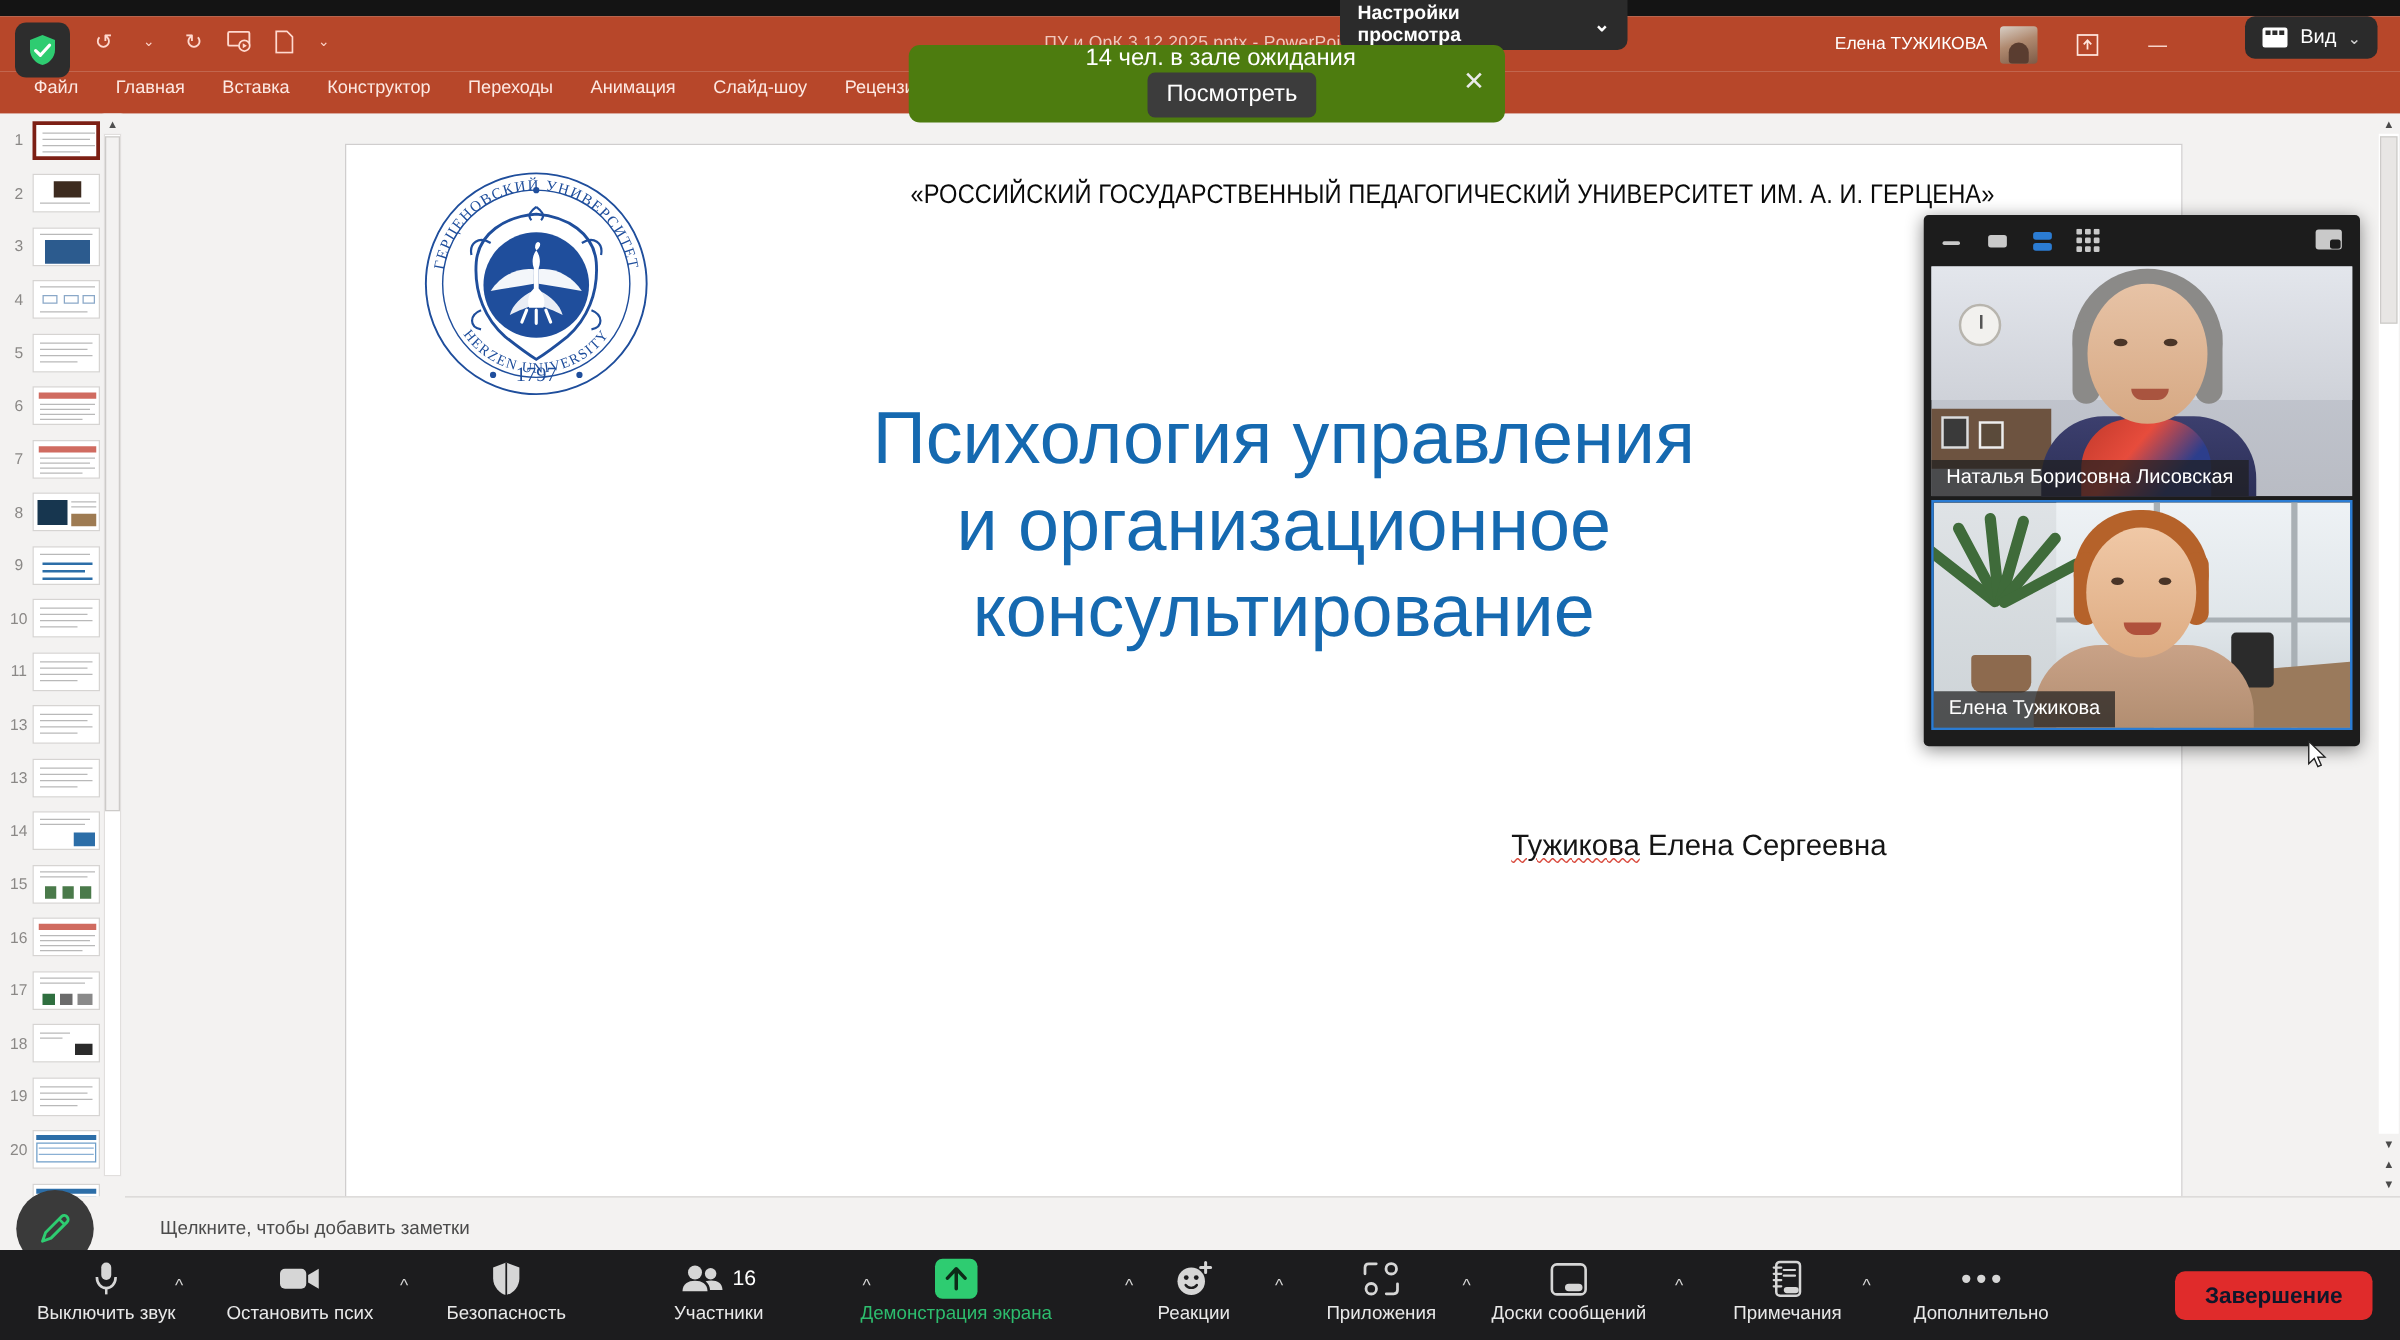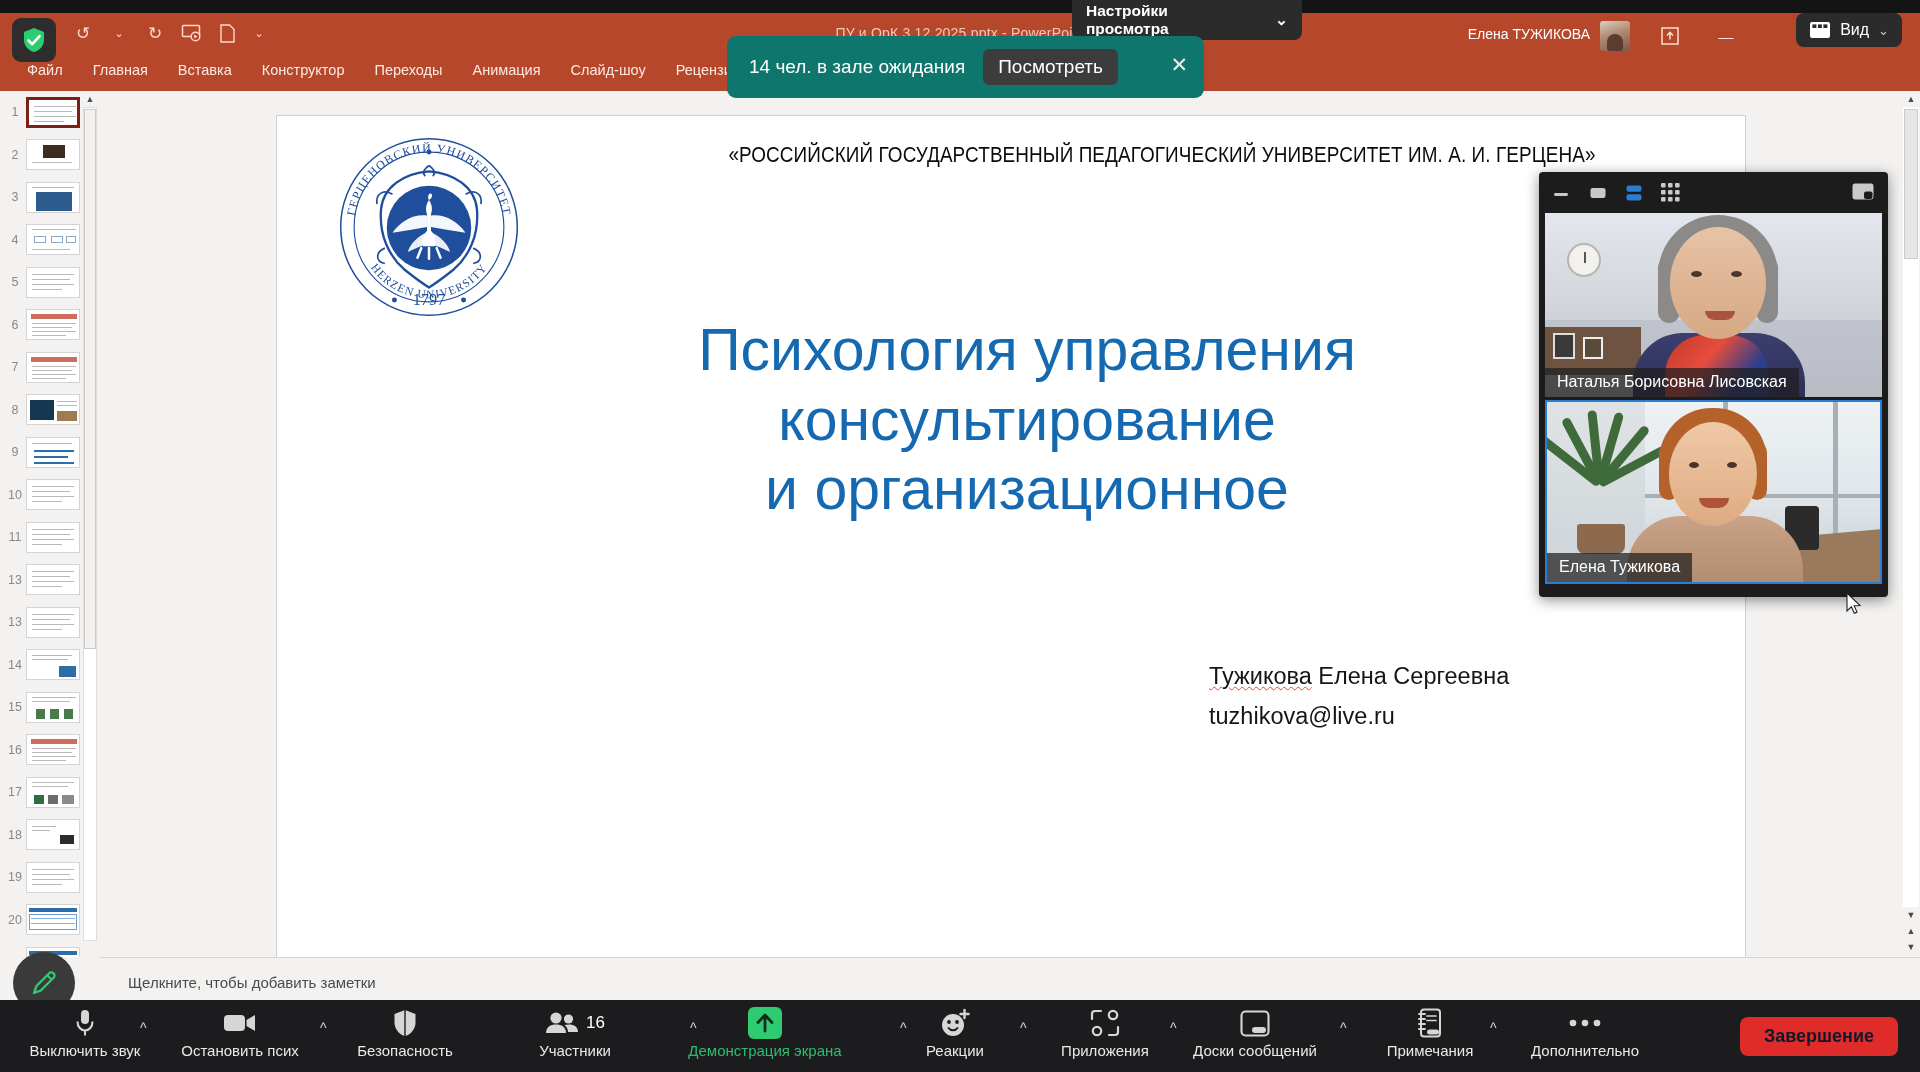--- a/index.html
+++ b/index.html
@@ -189,22 +189,22 @@
   .view-btn {
     position: absolute; right: 18px; top: 13px; height: 34px;
     background: #2b2b2b; border-radius: 8px; z-index: 62;
     display: flex; align-items: center; gap: 9px; padding: 0 13px;
   }
   .view-btn span { color: #fff; font-size: 16px; }
 
   
   .wr-toast {
     position: absolute; left: 727px; top: 36px; width: 477px; height: 62px;
-    background: #0f766e; border-radius: 9px; z-index: 61;
-    display: flex; align-items: center; padding-left: 22px;
+    background: #4d7c0f; border-radius: 9px; z-index: 61;
+    display: flex; align-items: center; padding-left: 22px; flex-direction: column;
   }
   .wr-text { color: #fff; font-size: 19px; }
   .wr-action {
     margin-left: 18px; color: #fff; font-size: 19px;
     background: #3c3c3c; border-radius: 6px; padding: 7px 15px;
   }
   .wr-close {
     position: absolute; right: 16px; top: 17px; color: #eaeaea; font-size: 21px;
   }
 
@@ -619,29 +619,28 @@
               <path d="M97 106 C88 110 80 118 78 126 C86 122 92 120 98 118 Z" fill="#fff" opacity=".9"></path>
               <path d="M103 106 C112 110 120 118 122 126 C114 122 108 120 102 118 Z" fill="#fff" opacity=".9"></path>
               <path d="M92 122 L88 132 M100 122 L100 133 M108 122 L112 132" stroke="#fff" stroke-width="2.6" stroke-linecap="round"></path>
             </svg>
           </div>
 
           <div class="slide-header">«РОССИЙСКИЙ ГОСУДАРСТВЕННЫЙ  ПЕДАГОГИЧЕСКИЙ УНИВЕРСИТЕТ ИМ. А. И. ГЕРЦЕНА»</div>
 
           <div class="slide-title">
             <div>Психология управления</div>
+            <div>и организационное</div>
             <div>консультирование</div>
-            <div>и организационное</div>
           </div>
 
           <div class="slide-author">
             <div class="ln1">
               <span class="squig">Тужикова</span><span> Елена Сергеевна</span>
             </div>
-            <div>tuzhikova@live.ru</div>
           </div>
 
         </div>
       </div>
 
       <div class="slide-vscroll">
         <div class="svs-track"></div>
         <div class="svs-btn" style="top:0">▲</div>
         <div class="svs-thumb"></div>
         <div class="svs-btn" style="bottom:34px">▼</div>

